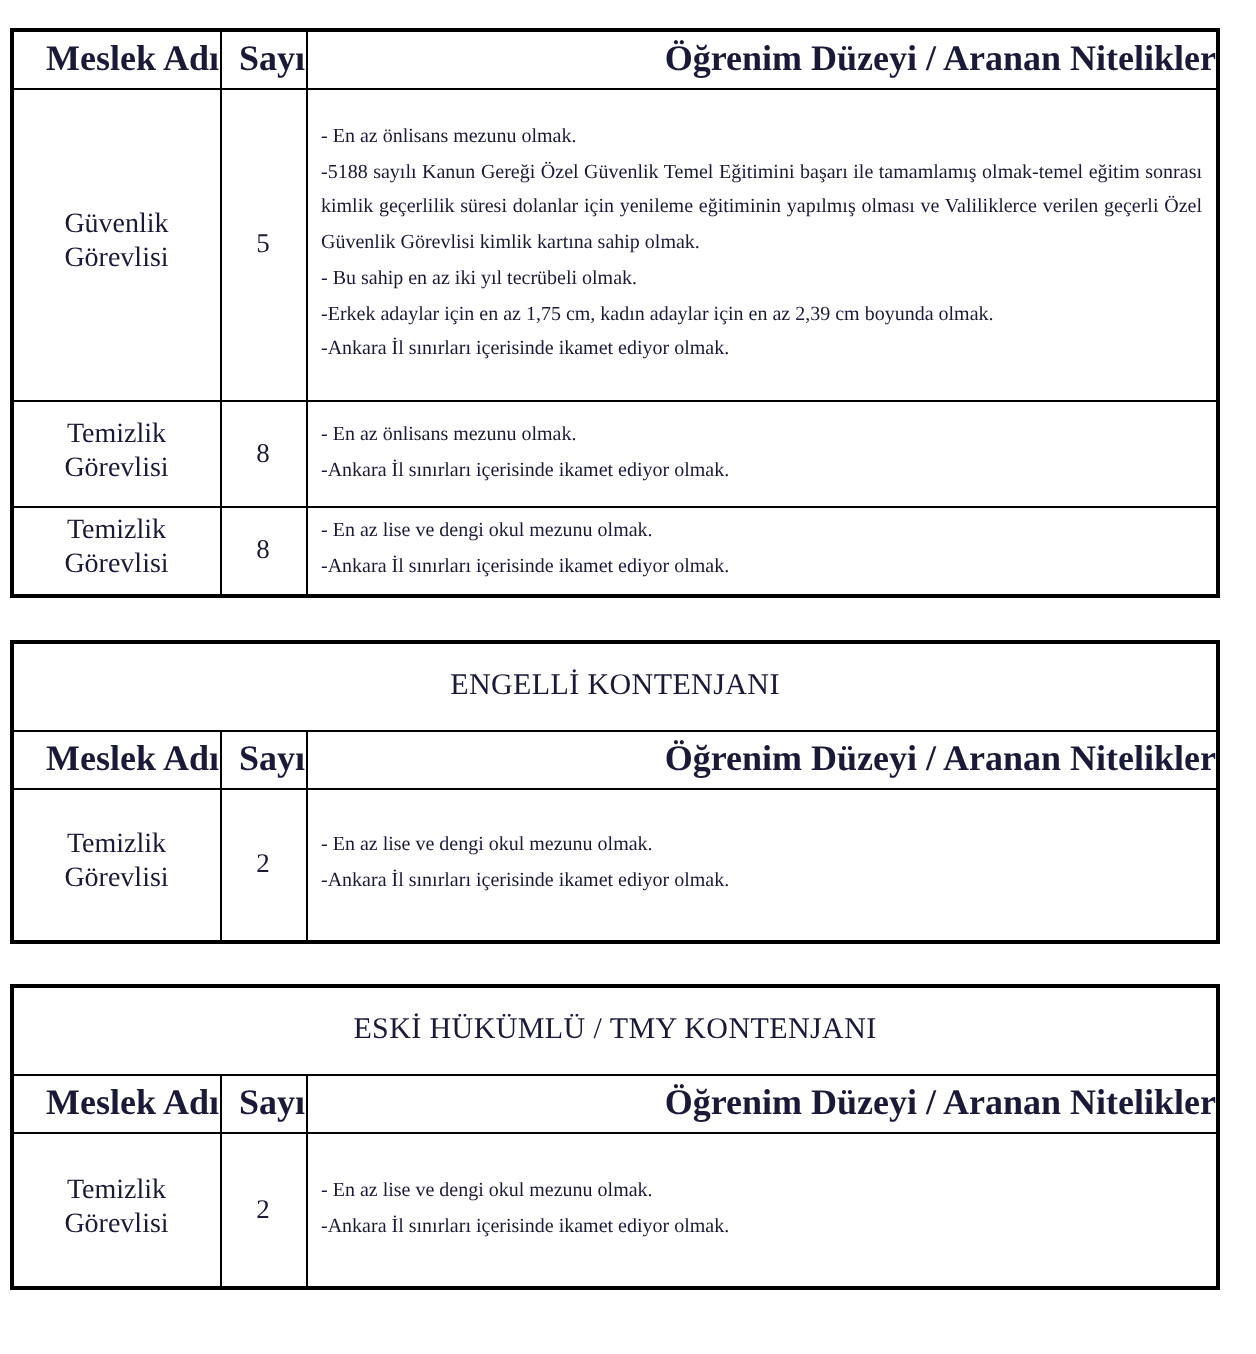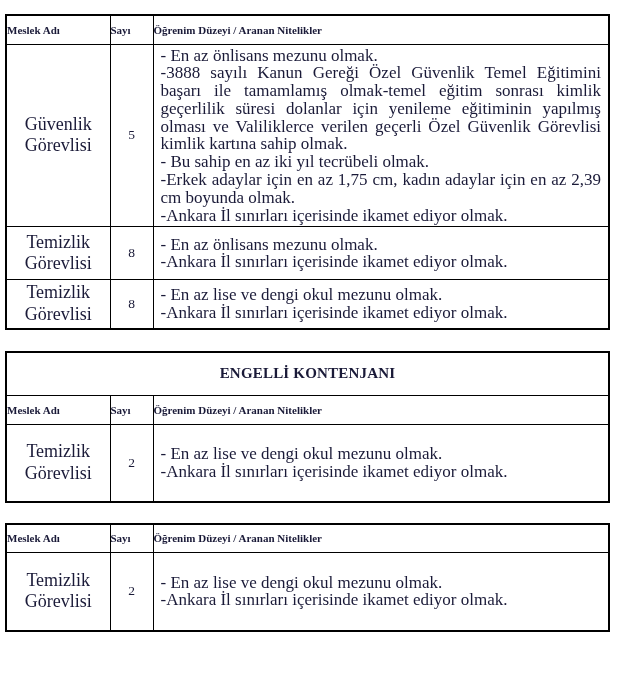--- a/index.html
+++ b/index.html
@@ -35,44 +35,44 @@
   }
   tr.h-header  { height: 29px; }
   tr.h-title   { height: 44px; }
   tr.h-big     { height: 156px; }
   tr.h-mid     { height: 53px; }
   tr.h-small   { height: 45px; }
   tr.h-data77  { height: 77px; }
   tr.h-data78  { height: 78px; }
   th {
     font-weight: bold;
-    font-size: 11px;
-    text-align: left;
+    font-size: 18px;
+    text-align: right;
   }
   td.title-cell {
-    font-weight: bold;
+    font-weight: normal;
     font-size: 15px;
     text-align: center;
     letter-spacing: 0.2px;
   }
   td.c-meslek {
-    font-size: 18px;
+    font-size: 14px;
     text-align: center;
     line-height: 1.2;
     padding: 2px 0;
   }
   td.c-sayi {
     font-size: 13.5px;
     text-align: center;
   }
   td.c-nit {
     padding: 2px 7px 2px 7px;
   }
   .req {
-    font-size: 17px;
+    font-size: 10px;
     line-height: 17.8px;
     text-align: justify;
   }
 </style>
 </head>
 <body>
 
 <div class="doc">
 
   <table class="jobs gap21">
@@ -85,21 +85,21 @@
         <tr class="h-header">
       <th>Meslek Adı</th>
       <th>Sayı</th>
       <th>Öğrenim Düzeyi / Aranan Nitelikler</th>
     </tr>
     <tr class="h-big">
       <td class="c-meslek">Güvenlik Görevlisi</td>
       <td class="c-sayi">5</td>
       <td class="c-nit">
         <div class="req">- En az önlisans mezunu olmak.</div>
-        <div class="req">-3888 sayılı Kanun Gereği Özel Güvenlik Temel Eğitimini başarı ile tamamlamış olmak-temel eğitim sonrası kimlik geçerlilik süresi dolanlar için yenileme eğitiminin yapılmış olması ve Valiliklerce verilen geçerli Özel Güvenlik Görevlisi kimlik kartına sahip olmak.</div>
+        <div class="req">-5188 sayılı Kanun Gereği Özel Güvenlik Temel Eğitimini başarı ile tamamlamış olmak-temel eğitim sonrası kimlik geçerlilik süresi dolanlar için yenileme eğitiminin yapılmış olması ve Valiliklerce verilen geçerli Özel Güvenlik Görevlisi kimlik kartına sahip olmak.</div>
         <div class="req">- Bu sahip en az iki yıl tecrübeli olmak.</div>
         <div class="req">-Erkek adaylar için en az 1,75 cm, kadın adaylar için en az 2,39 cm boyunda olmak.</div>
         <div class="req">-Ankara İl sınırları içerisinde ikamet ediyor olmak.</div>
       </td>
     </tr>
     <tr class="h-mid">
       <td class="c-meslek">Temizlik Görevlisi</td>
       <td class="c-sayi">8</td>
       <td class="c-nit">
         <div class="req">- En az önlisans mezunu olmak.</div>
@@ -143,20 +143,23 @@
   </tbody>
     </table>
 
   <table class="jobs">
     <colgroup>
         <col class="c1">
         <col class="c2">
         <col class="c3">
       </colgroup>
     <tbody>
+        <tr class="h-title">
+      <td class="title-cell" colspan="3">ESKİ HÜKÜMLÜ / TMY KONTENJANI</td>
+    </tr>
     <tr class="h-header">
       <th>Meslek Adı</th>
       <th>Sayı</th>
       <th>Öğrenim Düzeyi / Aranan Nitelikler</th>
     </tr>
     <tr class="h-data78">
       <td class="c-meslek">Temizlik Görevlisi</td>
       <td class="c-sayi">2</td>
       <td class="c-nit">
         <div class="req">- En az lise ve dengi okul mezunu olmak.</div>

